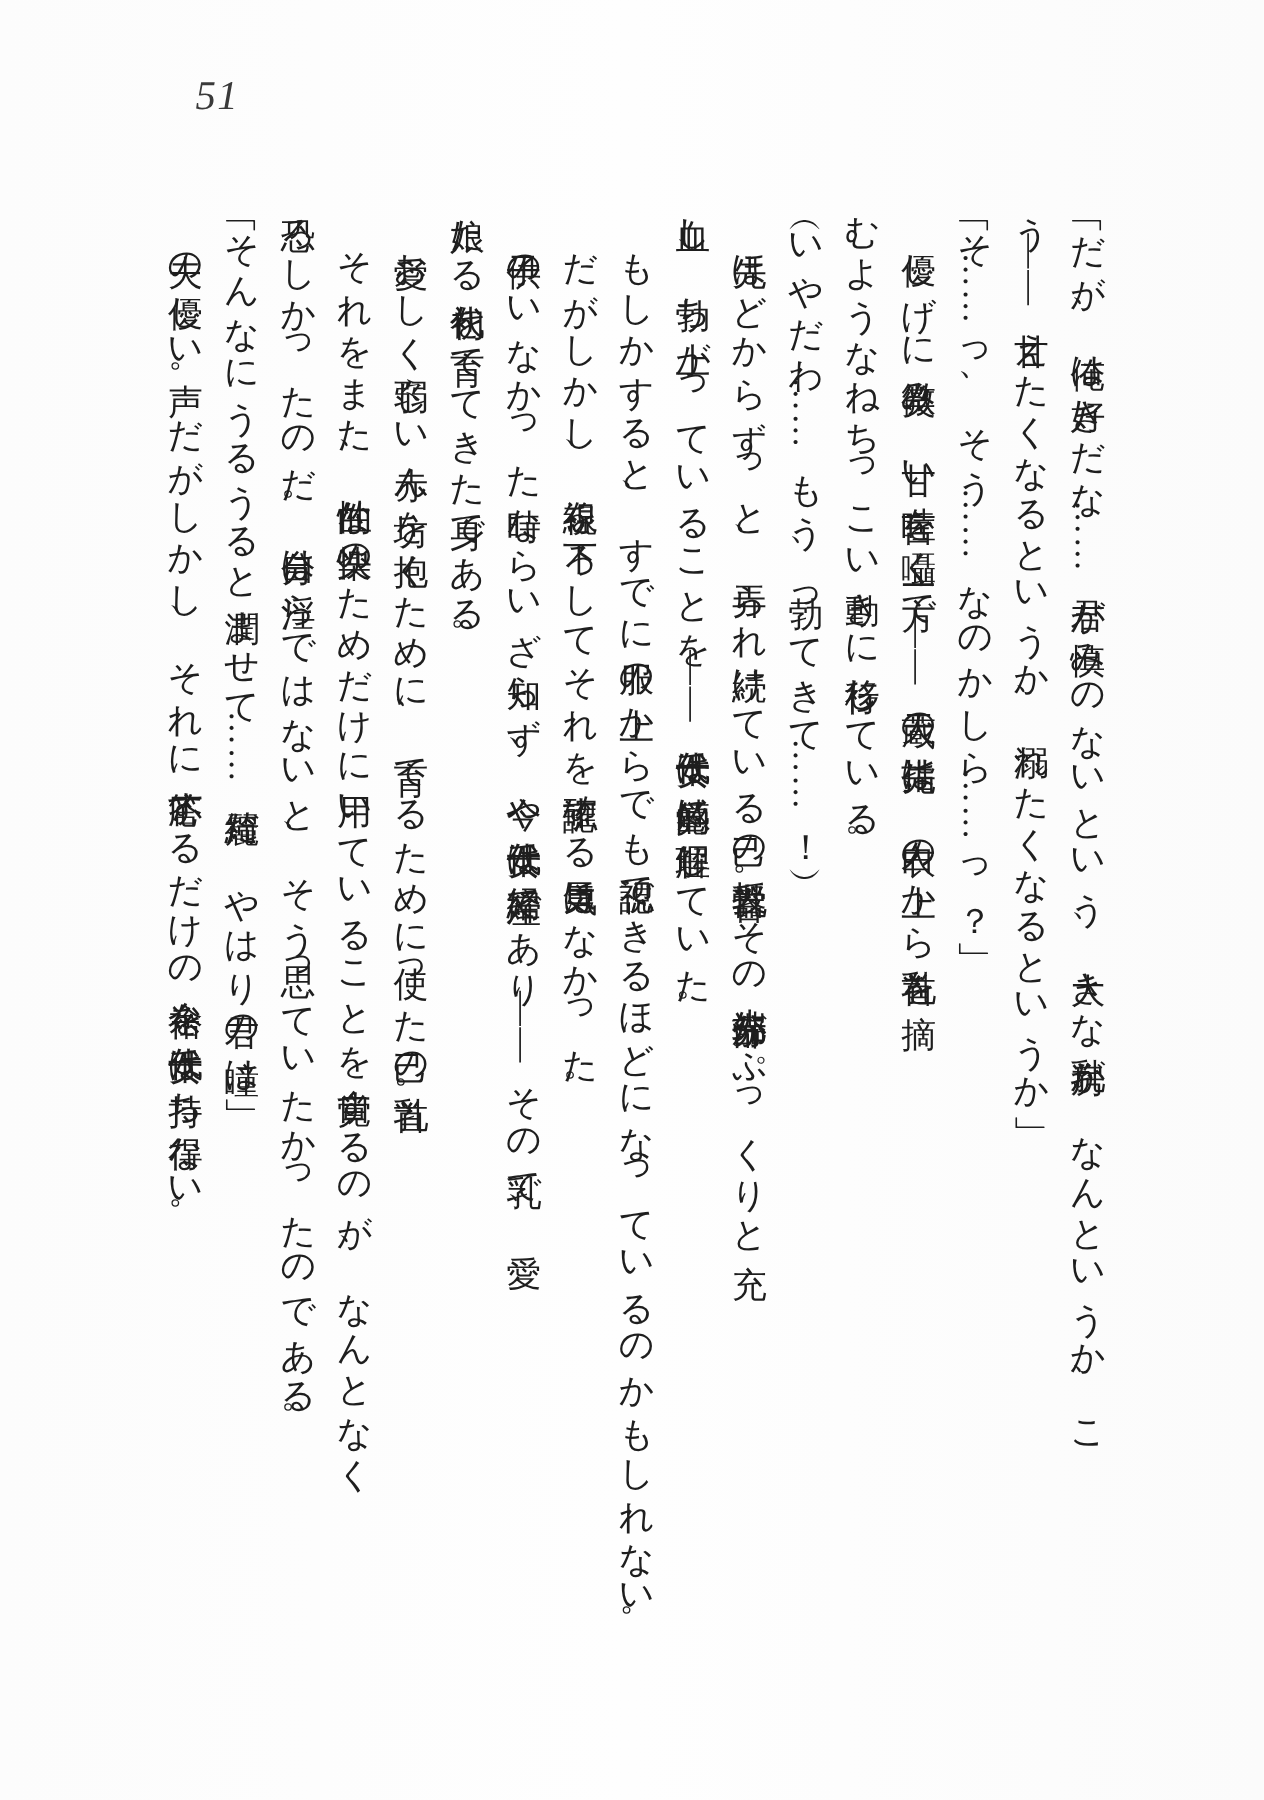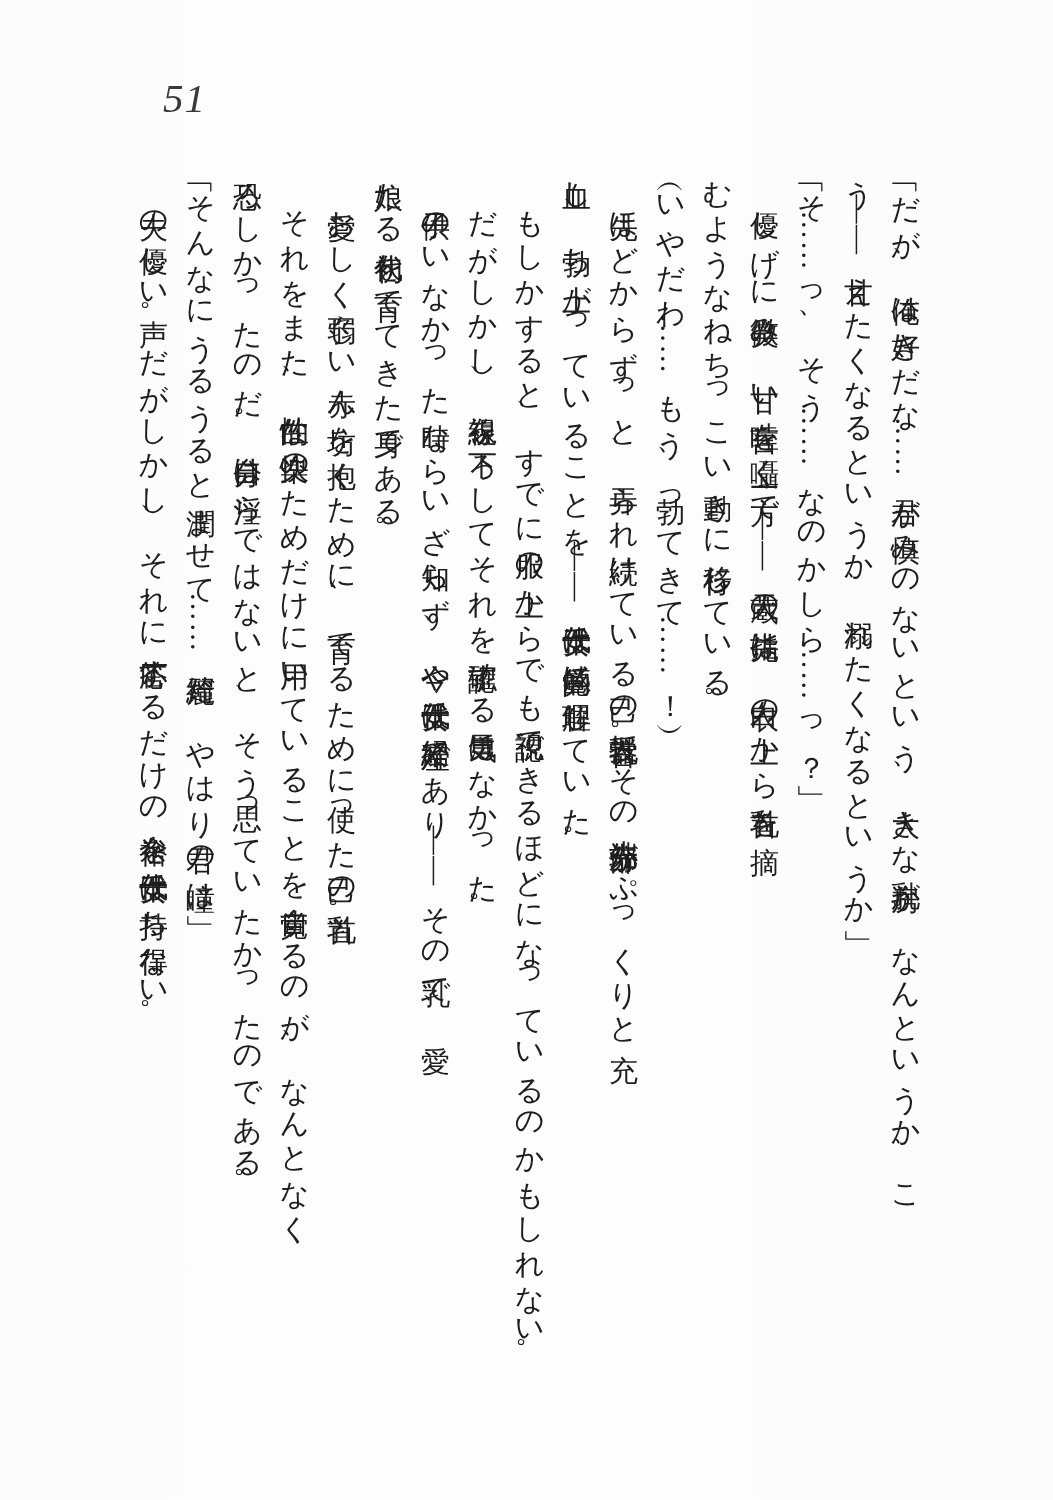--- a/index.html
+++ b/index.html
@@ -14,23 +14,23 @@
     overflow: hidden;
     font-family: "Liberation Serif", "DejaVu Serif", serif;
   }
   .page {
     position: absolute;
     inset: 0;
     background: linear-gradient(90deg, #fcfcfc 0%, #fefefe 50%, #fbfbfb 100%);
   }
   .page-number {
     position: absolute;
-    top: 74px;
+    top: 62px;
     left: 163px;
-    font-size: 41px;
+    font-size: 34px;
     font-style: italic;
     color: #3a3a3a;
     letter-spacing: 1px;
   }
   .text-block {
     position: absolute;
     top: 160px;
     right: 124px;
     height: 1215px;
     writing-mode: vertical-rl;

